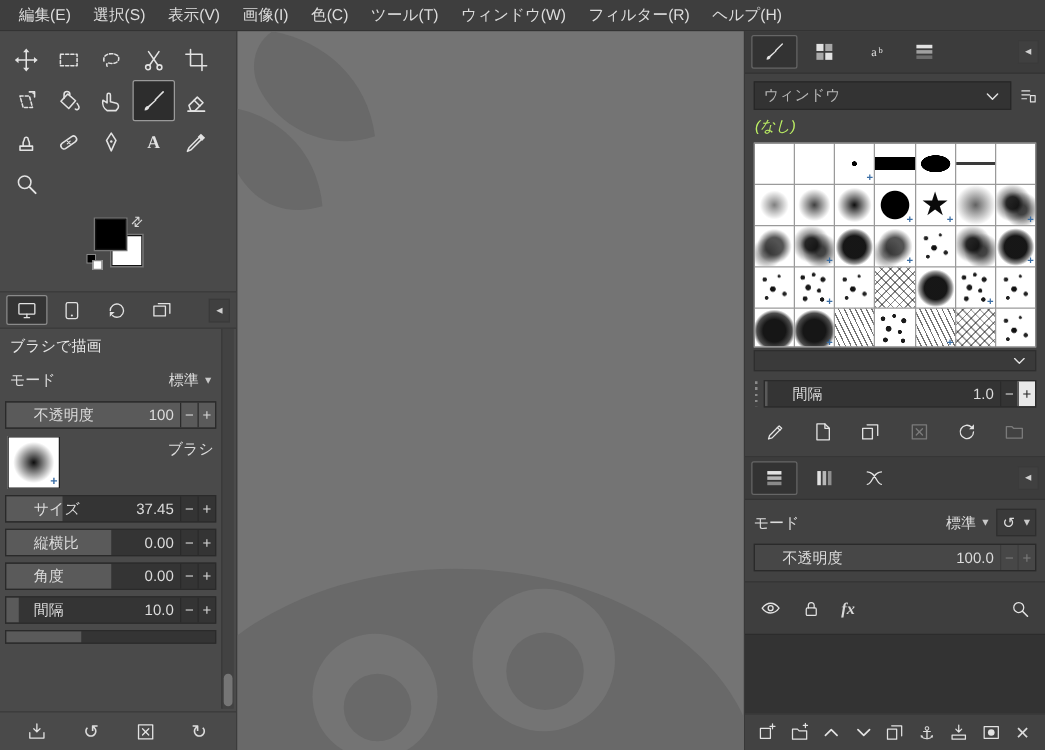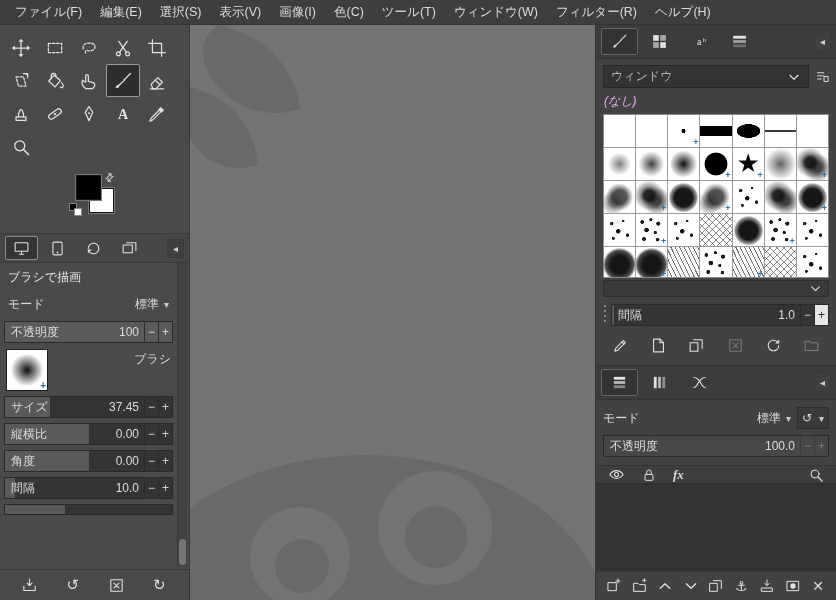--- a/index.html
+++ b/index.html
@@ -40,21 +40,21 @@
   .dockbtn{margin-left:auto;width:17px;height:19px;border:1px solid #3a3a3a;background:#404040;color:#cfcfcf;font-size:10px;display:flex;align-items:center;justify-content:center;}
 
   .tool-options{flex:1;overflow:hidden;padding:4px 16px 0 4px;position:relative;}
   .to-title{padding:2px 4px 6px;font-size:12px;color:#e6e6e6;}
   .row-mode{display:flex;align-items:center;height:24px;padding:0 4px;}
   .row-mode .spacer{flex:1;}
   .chev{color:#c9c9c9;font-size:10px;margin-left:5px;}
 
   .slider{position:relative;height:22px;background:#343434;border:1px solid #2a2a2a;display:flex;align-items:center;margin:5px 0;font-size:12px;overflow:hidden;}
   .slider .fillbar{position:absolute;left:0;top:0;bottom:0;background:var(--fill);}
-  .slider .lab{position:relative;padding-left:6px;z-index:1;}
+  .slider .lab{position:relative;padding-left:22px;z-index:1;}
   .slider .val{position:relative;margin-left:auto;padding-right:5px;z-index:1;}
   .slider .sbtn{position:relative;z-index:1;width:14px;align-self:stretch;display:flex;align-items:center;justify-content:center;border-left:1px solid #2a2a2a;color:#d5d5d5;font-size:12px;}
   .slider .sbtn.lit{background:#e8e8e8;color:#222;}
   .slider.partial{height:11px;margin-bottom:0;}
 
   .brushrow{display:flex;margin:6px 0 4px;padding:0 2px;}
   .brush-thumb{width:42px;height:42px;background:#fff;border:1px solid #1e1e1e;position:relative;
     background-image:radial-gradient(circle at 50% 50%, rgba(0,0,0,.95), rgba(0,0,0,0) 58%);}
   .brush-thumb .plus{position:absolute;right:1px;bottom:-1px;color:#3b6ea5;font-weight:bold;font-size:10px;}
   .brush-info{flex:1;margin-left:7px;min-width:0;text-align:right;}
@@ -75,21 +75,21 @@
   .rightpanel{width:241px;background:var(--bg-dock);display:flex;flex-direction:column;border-left:1px solid #383838;}
   .dock-tabs{height:34px;background:#3c3c3c;display:flex;align-items:center;padding:3px 5px;gap:3px;border-bottom:1px solid #333;}
   .dock-tab{width:37px;height:27px;display:flex;align-items:center;justify-content:center;border:1px solid transparent;border-radius:2px;background:transparent;}
   .dock-tab.active{background:#333;border-color:#666;}
 
   .searchrow{display:flex;align-items:center;margin:6px 5px 2px 7px;}
   .combo{flex:1;height:23px;background:#333;border:1px solid #272727;display:flex;align-items:center;padding:0 7px;color:#b5b5b5;font-size:12px;}
   .combo .cchev{margin-left:auto;}
   .sideicon{width:18px;height:18px;margin-left:4px;display:flex;align-items:center;justify-content:center;}
 
-  .tagrow{height:18px;margin:3px 8px 2px;font-style:italic;color:#f0abfc;font-size:12px;}
+  .tagrow{height:18px;margin:3px 8px 2px;font-style:italic;color:#bef264;font-size:12px;}
 
   .bgrid{margin:1px 7px 0;height:164px;overflow:hidden;background:#9a9a9a;border:1px solid #8a8a8a;
          display:grid;grid-template-columns:repeat(7,1fr);grid-auto-rows:32px;gap:1px;}
   .bcell{background:#fff;position:relative;}
   .bcell .plus{position:absolute;right:1px;bottom:0;color:#3b6ea5;font-weight:bold;font-size:9px;line-height:9px;}
   .t-dot{background-image:radial-gradient(circle at 50% 50%, #000 0 1.8px, transparent 2.2px);}
   .t-hbar{background-image:linear-gradient(transparent 0 11px, #000 11px 21px, transparent 21px);}
   .t-ellipse{background-image:radial-gradient(ellipse 12px 7px at 50% 50%, #000 96%, transparent);}
   .t-hline{background-image:linear-gradient(transparent 0 15px, #3a3a3a 15px 17px, transparent 17px);}
   .t-soft1{background-image:radial-gradient(circle at 50% 50%, rgba(0,0,0,.5), rgba(0,0,0,0) 52%);}
@@ -112,34 +112,33 @@
   .srow{display:flex;align-items:center;margin:7px 7px 0;}
   .grip{width:4px;height:20px;margin-right:4px;background:repeating-linear-gradient(#8a8a8a 0 2px, transparent 2px 5px);background-size:2px 100%;background-repeat:no-repeat;background-position:center;}
   .srow .slider{flex:1;margin:0;}
 
   .brow{display:flex;align-items:center;justify-content:space-between;margin:7px 12px 8px;}
 
   .dock2{flex:1;display:flex;flex-direction:column;border-top:1px solid #333;}
   .lrow{display:flex;align-items:center;margin:7px 7px 0;height:22px;font-size:12px;}
   .lrow .spacer{flex:1;}
   .mode-extra{display:flex;align-items:center;border:1px solid #2e2e2e;background:#3a3a3a;height:22px;padding:0 4px;margin-left:6px;gap:2px;}
-  .lhdr{display:flex;align-items:center;gap:16px;margin:8px 0 0;padding:0 12px;background:#3e3e3e;border-top:1px solid #343434;border-bottom:1px solid #2c2c2c;}
+  .lhdr{display:flex;align-items:center;gap:16px;margin:8px 0 0;padding:12px 12px;background:#3e3e3e;border-top:1px solid #343434;border-bottom:1px solid #2c2c2c;}
   .lhdr .right{margin-left:auto;}
   .fx{font-style:italic;font-weight:bold;font-size:13px;color:#d8d8d8;font-family:"Liberation Serif","DejaVu Serif",serif;}
   .llist{flex:1;background:#333;}
   .lfooter{height:29px;display:flex;align-items:center;justify-content:space-between;padding:0 7px;border-top:1px solid #3a3a3a;background:#424242;}
   .lfooter .ibtn{width:22px;height:22px;font-size:14px;}
 </style>
 </head>
 <body>
 
 <div>
 
   <div class="menubar">
-    <span class="menu-item">ファイル(F)</span>
     <span class="menu-item">編集(E)</span>
     <span class="menu-item">選択(S)</span>
     <span class="menu-item">表示(V)</span>
     <span class="menu-item">画像(I)</span>
     <span class="menu-item">色(C)</span>
     <span class="menu-item">ツール(T)</span>
     <span class="menu-item">ウィンドウ(W)</span>
     <span class="menu-item">フィルター(R)</span>
     <span class="menu-item">ヘルプ(H)</span>
   </div>

